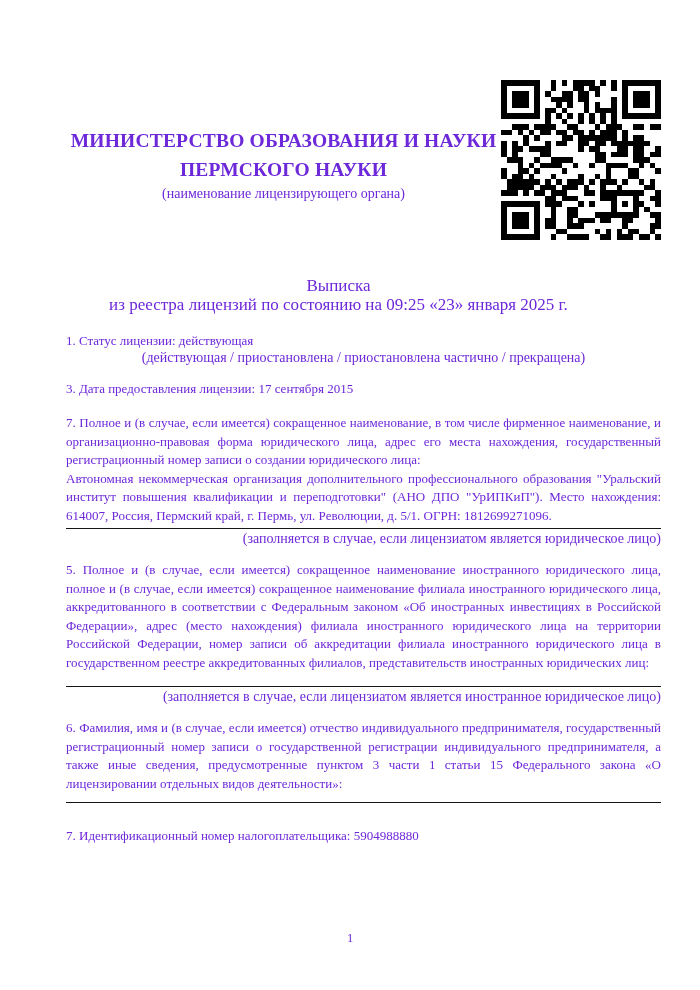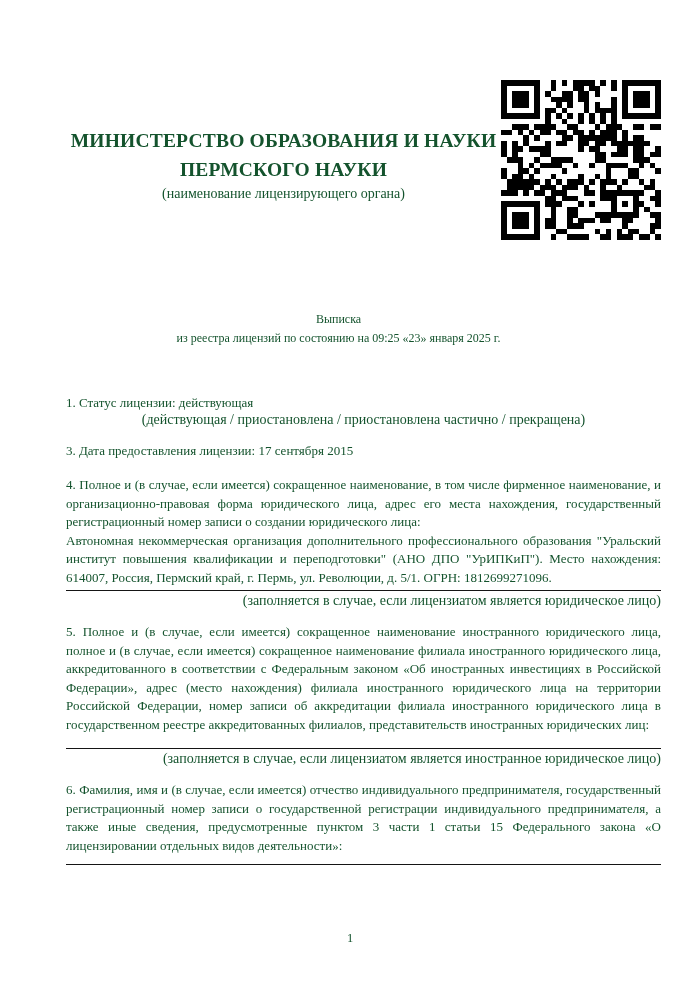--- a/index.html
+++ b/index.html
@@ -1,39 +1,39 @@
 <!DOCTYPE html>
 <html lang="ru"><head>
 <meta charset="utf-8">
 <style>
   html,body { margin:0; padding:0; background:#ffffff; }
   .page {
     position:relative;
     width:700px; height:990px;
     background:#ffffff;
-    color:#14532d;
+    color:#6d28d9;
     font-family:"Liberation Serif","DejaVu Serif",serif;
     overflow:hidden;
   }
   .content { padding:0 39px 0 66px; }
 
   
   .header { display:flex; align-items:flex-start; margin-top:80px; }
   .header-left { flex:1; text-align:center; padding-top:46px; }
   .org-title { font-weight:bold; font-size:19.5px; line-height:29px; letter-spacing:0.2px; }
   .header-cap { font-size:10.5px; margin-top:3px; }
   .qr { width:160px; height:160px; flex:none; }
 
   
-  .doc-title { margin-top:70px; padding-right:50px; text-align:center; font-size:12px; line-height:19px; }
+  .doc-title { margin-top:36px; padding-right:50px; text-align:center; font-size:17px; line-height:19px; }
 
   
   .items { font-size:13px; line-height:18.5px; }
   .item { margin-top:16px; }
-  .item-first { margin-top:46px; }
+  .item-first { margin-top:18px; }
   .item p { margin:0; text-align:justify; }
   .item p.line { text-align:left; }
   .small-caption { font-size:14px; line-height:13px; text-align:center; }
   .rule { height:0; border-top:1.8px solid #151515; }
   .rule-tight { margin-top:3px; }
   .rule-blank-lg { margin-top:14px; }
   .rule-blank-md { margin-top:9px; }
   .rule + .small-caption { margin-top:3px;text-align:right; }
   .item-last { margin-top:24px; }
 
@@ -494,35 +494,38 @@
         <p class="line">1. Статус лицензии: действующая</p>
         <div class="small-caption">(действующая / приостановлена / приостановлена частично / прекращена)</div>
       </div>
 
 
       <div class="item">
         <p class="line">3. Дата предоставления лицензии: 17 сентября 2015</p>
       </div>
 
       <div class="item">
-        <p>4. Полное и (в случае, если имеется) сокращенное наименование, в том числе фирменное наименование, и организационно-правовая форма юридического лица, адрес его места нахождения, государственный регистрационный номер записи о создании юридического лица:</p>
+        <p>7. Полное и (в случае, если имеется) сокращенное наименование, в том числе фирменное наименование, и организационно-правовая форма юридического лица, адрес его места нахождения, государственный регистрационный номер записи о создании юридического лица:</p>
         <p>Автономная некоммерческая организация дополнительного профессионального образования "Уральский институт повышения квалификации и переподготовки" (АНО ДПО "УрИПКиП"). Место нахождения: 614007, Россия, Пермский край, г. Пермь, ул. Революции, д. 5/1. ОГРН: 1812699271096.</p>
         <div class="rule rule-tight"></div>
         <div class="small-caption">(заполняется в случае, если лицензиатом является юридическое лицо)</div>
       </div>
 
       <div class="item">
         <p>5. Полное и (в случае, если имеется) сокращенное наименование иностранного юридического лица, полное и (в случае, если имеется) сокращенное наименование филиала иностранного юридического лица, аккредитованного в соответствии с Федеральным законом «Об иностранных инвестициях в Российской Федерации», адрес (место нахождения) филиала иностранного юридического лица на территории Российской Федерации, номер записи об аккредитации филиала иностранного юридического лица в государственном реестре аккредитованных филиалов, представительств иностранных юридических лиц:</p>
         <div class="rule rule-blank-lg"></div>
         <div class="small-caption">(заполняется в случае, если лицензиатом является иностранное юридическое лицо)</div>
       </div>
 
       <div class="item">
         <p>6. Фамилия, имя и (в случае, если имеется) отчество индивидуального предпринимателя, государственный регистрационный номер записи о государственной регистрации индивидуального предпринимателя, а также иные сведения, предусмотренные пунктом 3 части 1 статьи 15 Федерального закона «О лицензировании отдельных видов деятельности»:</p>
         <div class="rule rule-blank-md"></div>
       </div>
 
+      <div class="item item-last">
+        <p class="line">7. Идентификационный номер налогоплательщика: 5904988880</p>
+      </div>
 
     </div>
   </div>
 
   <div class="page-number">1</div>
 </div>
 
 </body></html>

